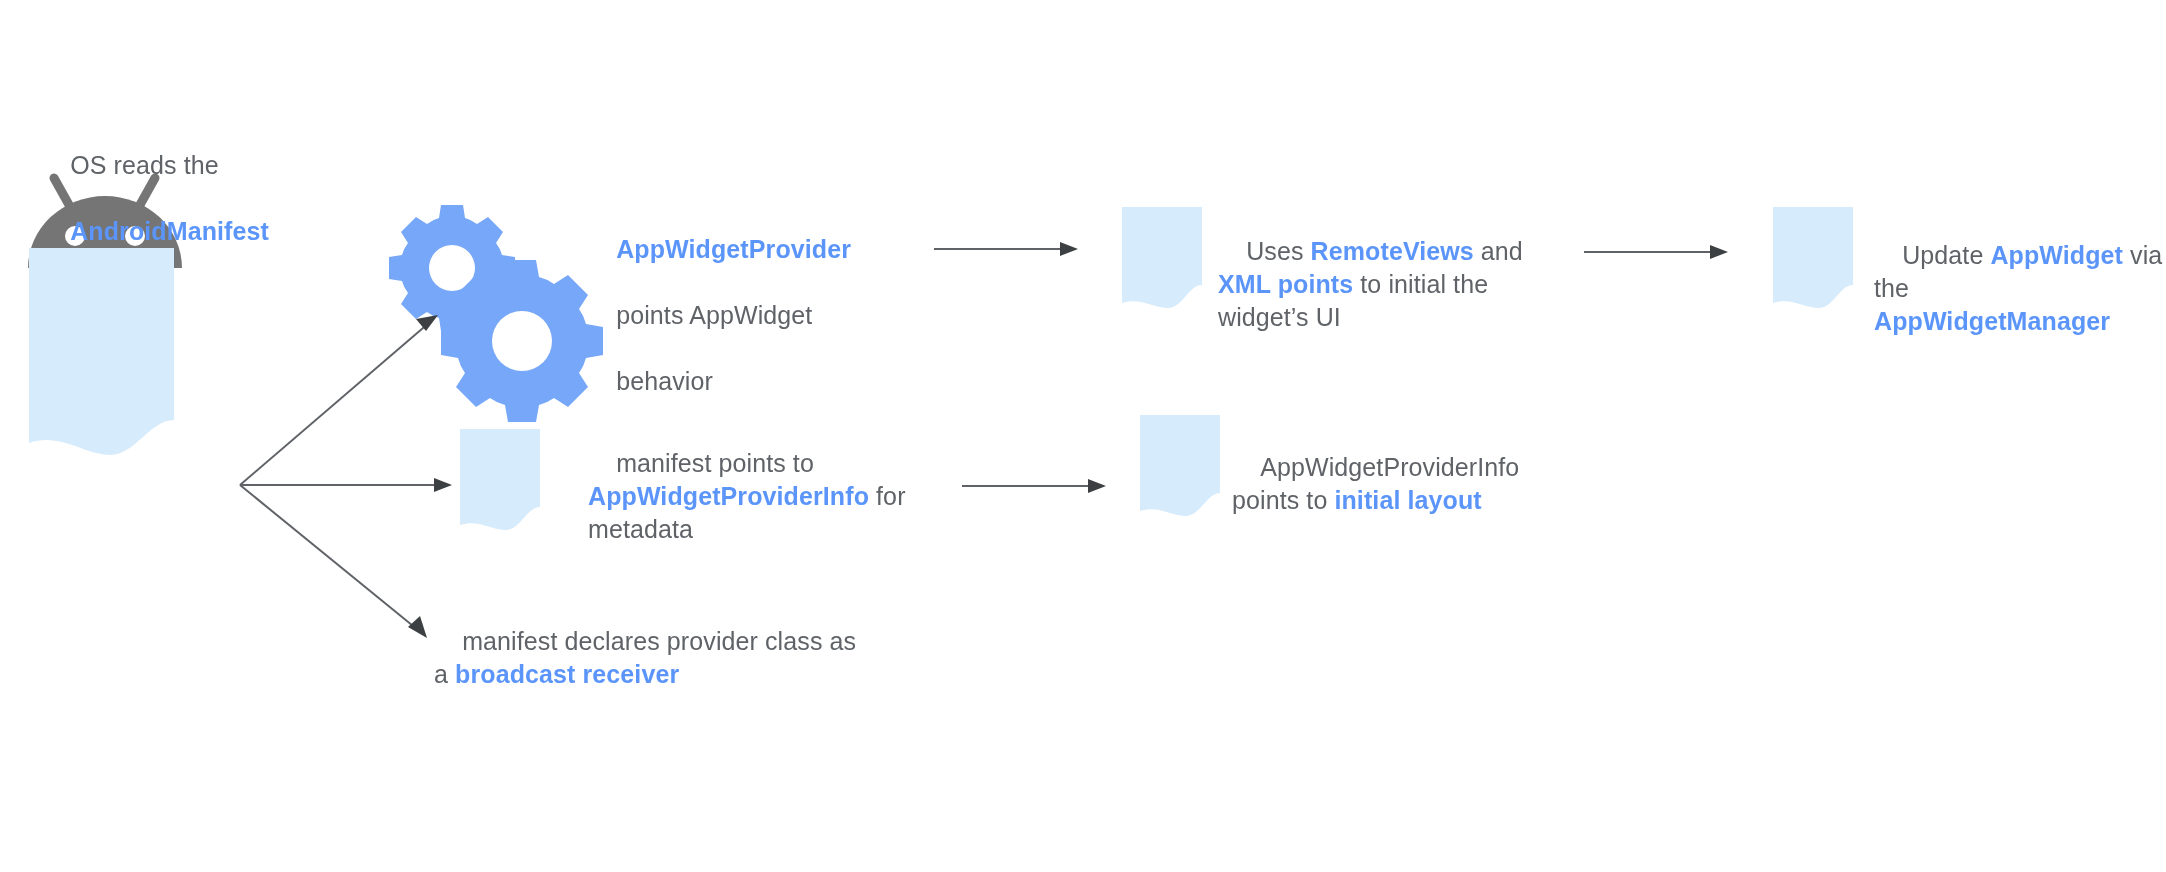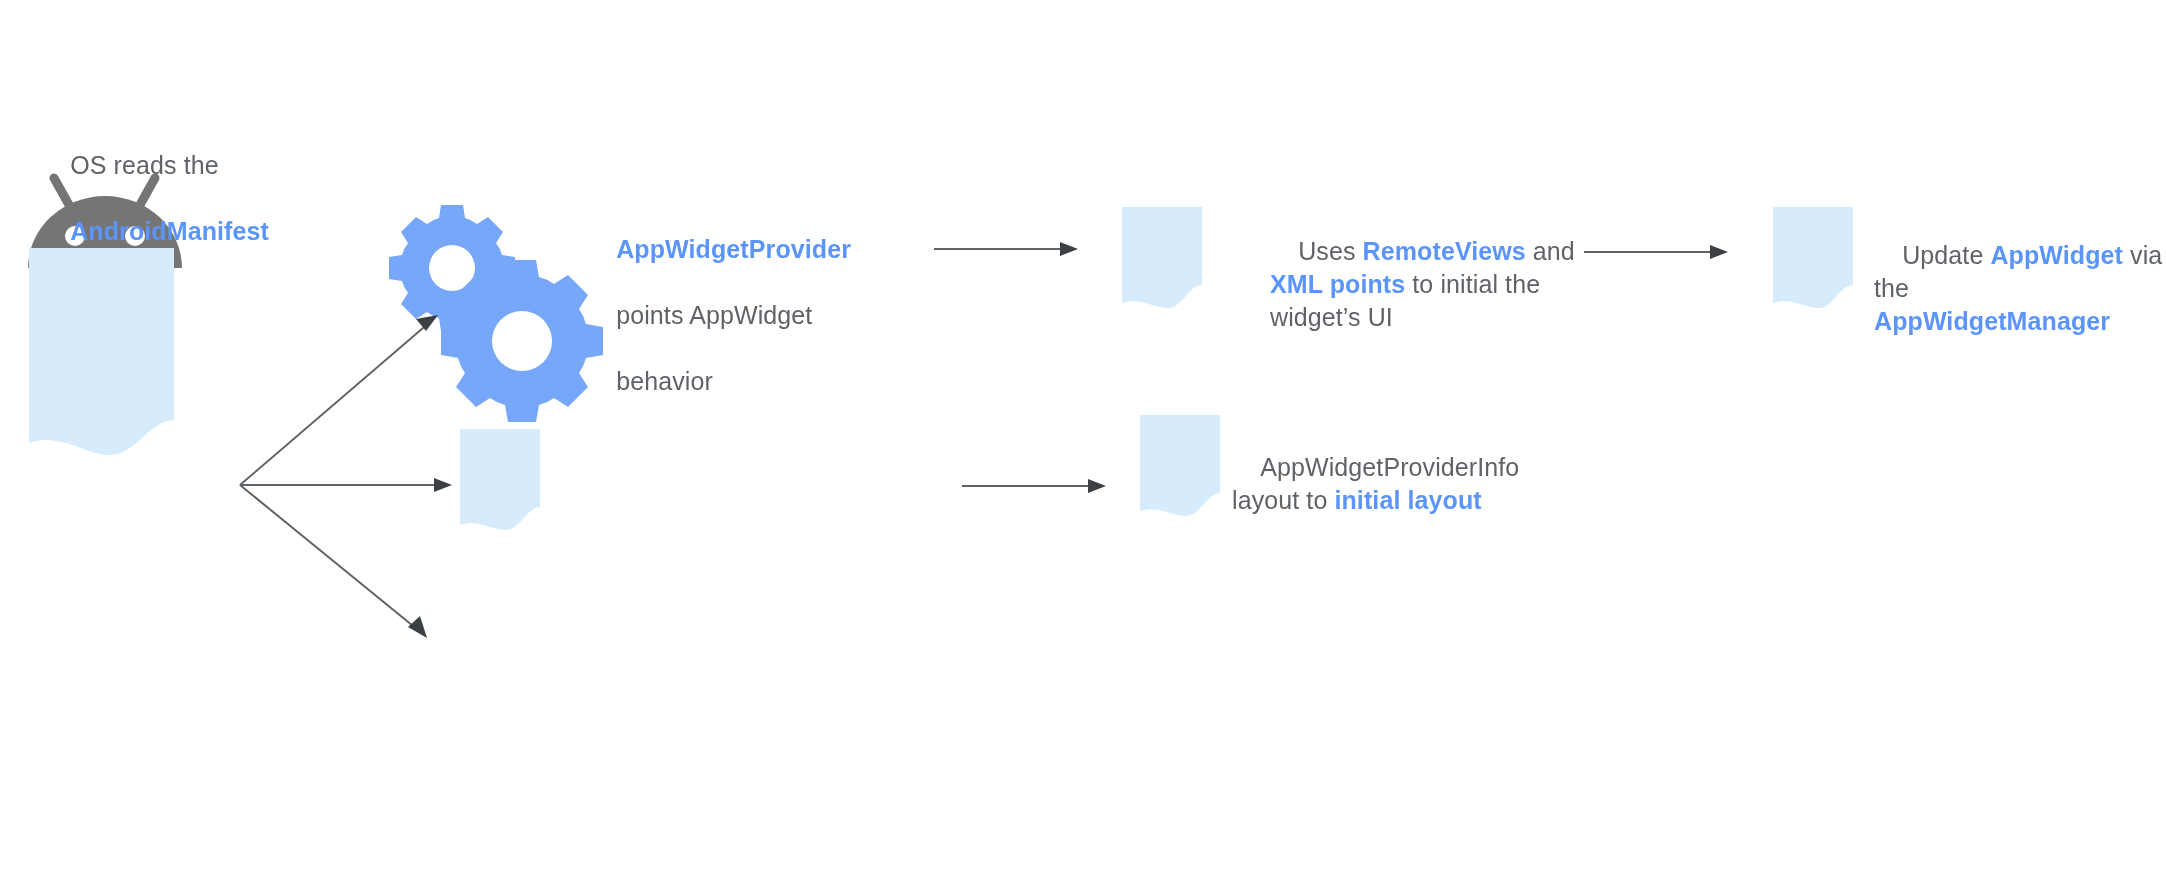--- a/index.html
+++ b/index.html
@@ -167,27 +167,33 @@
     <span>OS reads the</span><br>
     <b>AndroidManifest</b>
   </div>
 
   <div class="tblock" style="left:588px; top:200px; width:300px;">
     <b>AppWidgetProvider</b><br>
     <span>points AppWidget</span><br>
     <span>behavior</span>
   </div>
 
-  <div class="tblock" style="left:1270px; top:202px; width:352px;">
+  <div class="tblock" style="left:1218px; top:202px; width:352px;">
     <span>Uses </span><b>RemoteViews</b><span> and</span><br><b>XML points</b><span> to initial the</span><br><span>widget’s UI</span>
   </div>
 
   <div class="tblock" style="left:1874px; top:206px; width:300px;">
     <span>Update </span><b>AppWidget</b><span> via</span><br><span>the</span><br><b>AppWidgetManager</b>
   </div>
 
+  <div class="tblock" style="left:588px; top:414px; width:370px;">
+    <span>manifest points to</span><br><b>AppWidgetProviderInfo</b><span> for</span><br><span>metadata</span>
+  </div>
 
   <div class="tblock" style="left:1232px; top:418px; width:330px;">
-    <span>AppWidgetProviderInfo</span><br><span>layout to </span><b>initial layout</b>
+    <span>AppWidgetProviderInfo</span><br><span>points to </span><b>initial layout</b>
   </div>
 
+  <div class="tblock" style="left:434px; top:592px; width:560px;">
+    <span>manifest declares provider class as</span><br><span>a </span><b>broadcast receiver</b>
+  </div>
 
 </div>
 
 </body></html>

